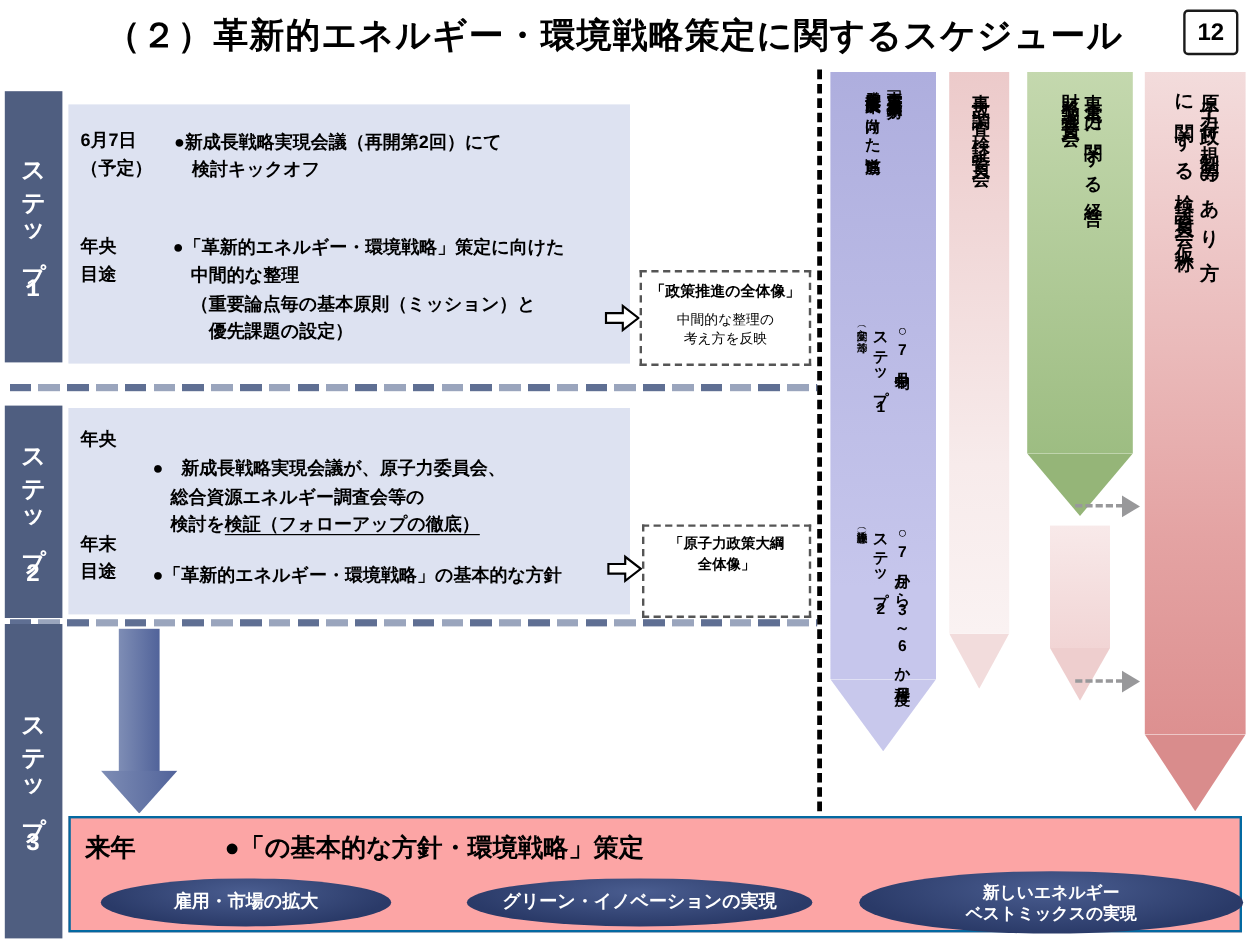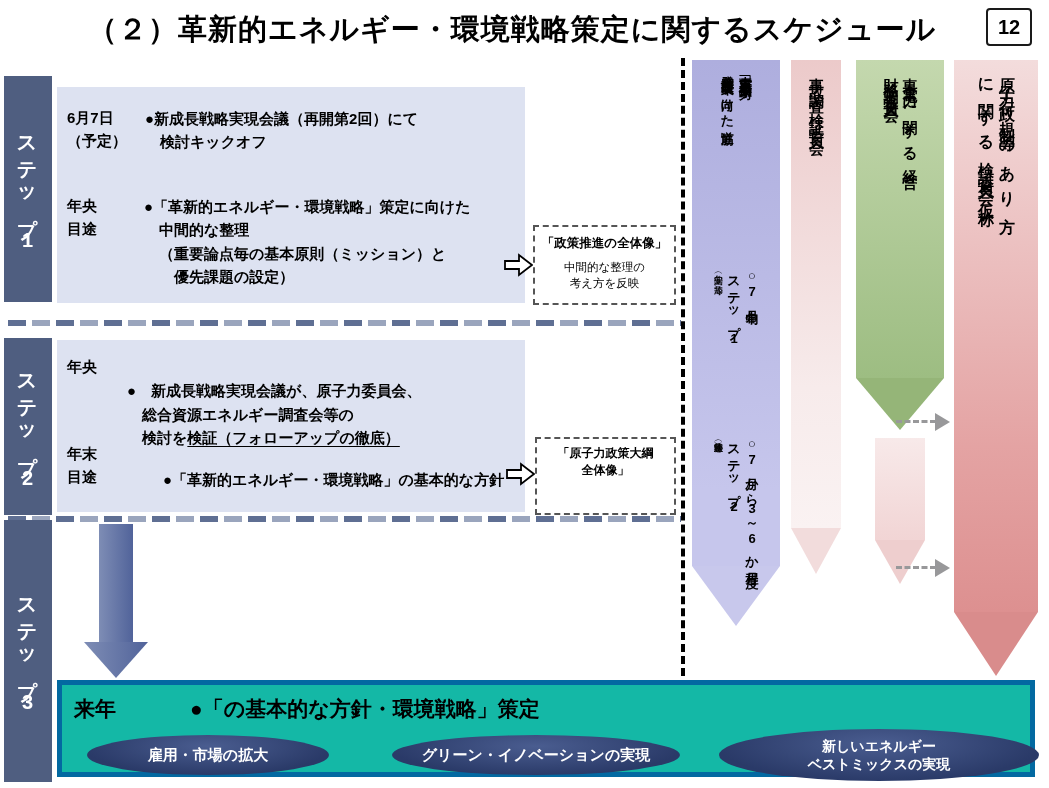--- a/index.html
+++ b/index.html
@@ -81,41 +81,41 @@
   </div>
   <div class="abs panel" style="left:57px;top:340px;width:468px;height:172px;">
     <div class="time" style="left:10px;top:16px;">年央</div>
     <div class="btext" style="left:70px;top:16px;">
       <span>●　新成長戦略実現会議が、原子力委員会、
 　総合資源エネルギー調査会等の
 　検討を</span><span class="ul">検証（フォローアップの徹底）</span>
     </div>
     <div class="time" style="left:10px;top:103px;">年末
 目途</div>
-    <div class="btext" style="left:70px;top:128px;margin-left:36px;">●「革新的エネルギー・環境戦略」の基本的な方針</div>
+    <div class="btext" style="left:70px;top:128px;">●「革新的エネルギー・環境戦略」の基本的な方針</div>
   </div>
   <svg class="abs" style="left:505px;top:461px;" width="31" height="26" viewBox="0 0 31 26">
     <path d="M2 9 h14 v-6 L29 13 16 23 v-6 H2 z" fill="#ffffff" stroke="#000000" stroke-width="1.8"></path>
   </svg>
   <div class="abs callout" style="left:535px;top:437px;width:141px;height:78px;padding-top:6px;">
     <div class="ct" style="font-size:12px;">「原子力政策大綱
 全体像」</div>
   </div>
 
   <div class="abs hsep" style="left:8px;top:516px;width:673px;"></div>
 
   <div class="abs step-label" style="left:4px;top:520px;width:48px;height:262px;">
     <span class="vtext">ステップ3</span>
   </div>
   <div class="abs" style="left:84px;top:524px;width:64px;height:154px;">
     <div class="abs" style="left:15px;top:0;width:34px;height:120px;background:linear-gradient(90deg,#7e8db5,#51639a);"></div>
     <div class="abs head-down" style="left:0;top:118px;width:64px;height:36px;background:linear-gradient(90deg,#7e8db5,#51639a);"></div>
   </div>
 
-  <div class="abs" style="left:57px;top:680px;width:978px;height:97px;background:#14b8a6;border:5px solid #0369a1;">
+  <div class="abs" style="left:57px;top:680px;width:978px;height:97px;background:#fca5a5;border:2px solid #0369a1;">
     <div class="abs b" style="left:12px;top:10px;font-size:21px;">来年</div>
     <div class="abs b" style="left:128px;top:10px;font-size:21px;">●「の基本的な方針・環境戦略」策定</div>
     <div class="ellipse" style="left:330px;top:50px;width:288px;height:40px;font-size:15px;">グリーン・イノベーションの実現</div>
     <div class="ellipse" style="left:25px;top:50px;width:242px;height:40px;font-size:15px;">雇用・市場の拡大</div>
     <div class="ellipse" style="left:657px;top:44px;width:320px;height:52px;font-size:14px;">新しいエネルギー
 ベストミックスの実現</div>
   </div>
 
   <div class="abs vline" style="left:681px;top:58px;height:618px;"></div>
 

